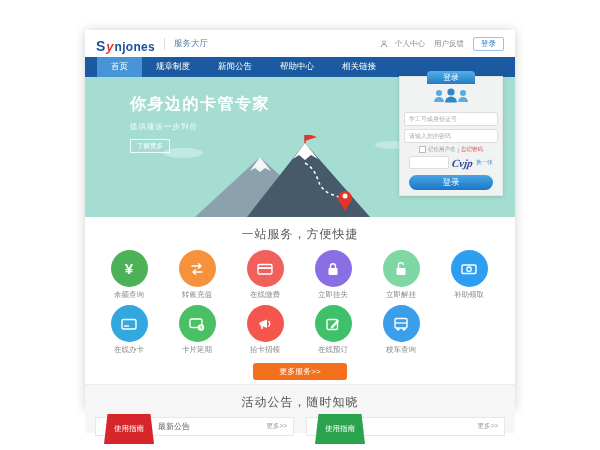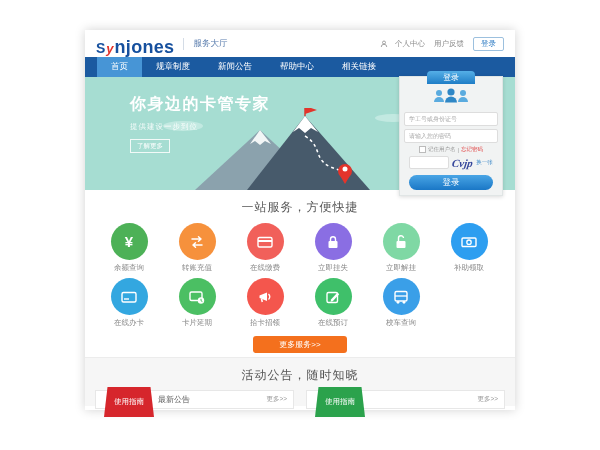--- a/index.html
+++ b/index.html
@@ -4,33 +4,33 @@
 <style>
   html,body{margin:0;padding:0;}
   body{width:600px;height:450px;background:#ffffff;font-family:"Liberation Sans",sans-serif;position:relative;overflow:hidden;}
   .site{position:absolute;left:85px;top:30px;width:430px;height:380px;background:#fff;box-shadow:0 0 10px rgba(0,0,0,.18);}
 
   
   .hdr{height:27px;display:flex;align-items:center;padding:0 11px;background:#fff;}
   .logo{display:flex;align-items:baseline;cursor:pointer;}
   .logo .ls{font-size:14px;font-weight:bold;color:#16509e;}
   .logo .ly{font-size:13px;font-weight:bold;color:#e3342b;font-style:italic;margin:0 1px;}
-  .logo .lr{font-size:18px;font-weight:bold;color:#16509e;letter-spacing:.3px;margin-top:7px;}
+  .logo .lr{font-size:12px;font-weight:bold;color:#16509e;letter-spacing:.3px;margin-top:7px;}
   .hdr-sub{margin-left:9px;padding-left:9px;border-left:1px solid #d4dce6;font-size:8.5px;color:#5b7eae;}
   .hdr-right{margin-left:auto;display:flex;align-items:center;gap:9px;font-size:7.5px;color:#888;}
   .hdr-link{display:flex;align-items:center;gap:7px;cursor:pointer;justify-content:center;}
   .hdr-btn{border:1px solid #9cc0de;color:#2e7cc3;background:#fff;padding:1px 7px;font-size:7.5px;border-radius:2px;cursor:pointer;}
 
   
   .nav{height:20px;background:#1b5aa0;display:flex;padding-left:12px;}
   .nav-item{color:#fff;font-size:8.5px;padding:0 14px;display:flex;align-items:center;cursor:pointer;}
   .nav-item.active{background:#4795d6;}
 
   
-  .hero{position:relative;height:113px;overflow:hidden;}
+  .hero{position:relative;height:140px;overflow:hidden;}
   .hero-copy{position:absolute;left:45px;top:17px;color:#fff;z-index:3;}
   .hero-title{font-size:16px;font-weight:bold;letter-spacing:1.5px;}
   .hero-sub{font-size:7.5px;margin-top:7px;opacity:.9;letter-spacing:1px;}
   .hero-btn{display:inline-block;margin-top:7px;font-size:6.5px;border:1px solid rgba(255,255,255,.85);padding:1.5px 6px;color:#fff;cursor:pointer;}
   .mounts{position:absolute;left:70px;bottom:0;z-index:2;}
 
   
   .login{position:absolute;top:46px;right:12px;width:102px;height:118px;background:#f1f3f3;border:1px solid #e0e5e5;box-shadow:0 1px 4px rgba(0,0,0,.15);z-index:6;text-align:center;}
   .login-tab{width:48px;height:13px;margin:-6px auto 0;background:linear-gradient(#55afe7,#1f7dc6);color:#fff;font-size:8px;line-height:13px;border-radius:4px 4px 0 0;cursor:pointer;}
   .avatars{margin:3px auto 1px;}

